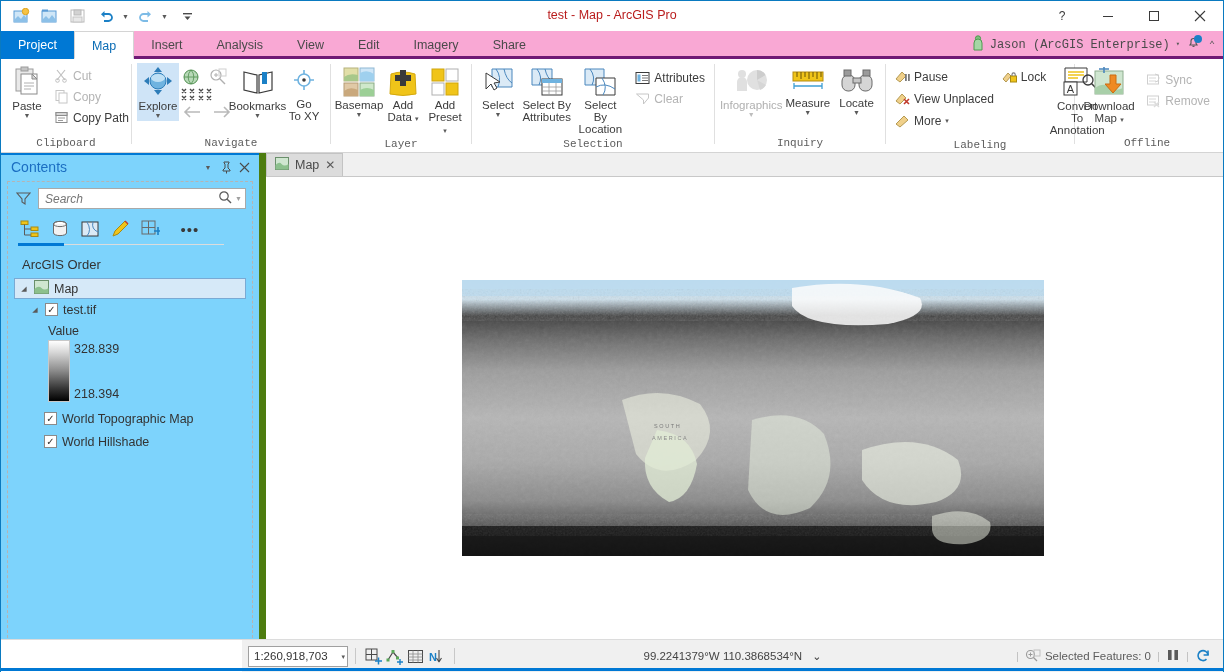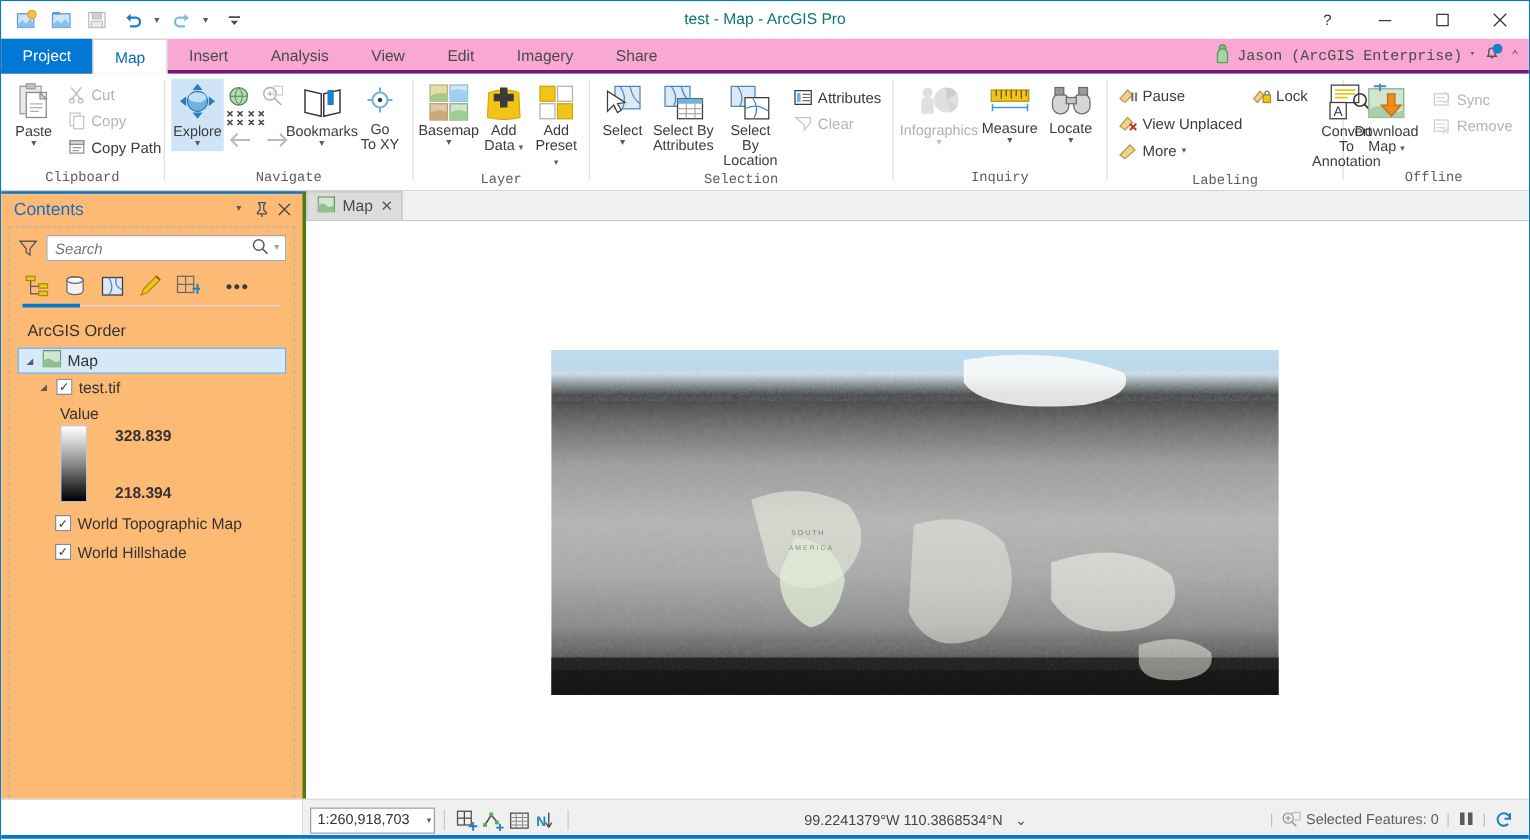--- a/index.html
+++ b/index.html
@@ -8,21 +8,21 @@
     font-family:"Liberation Sans", sans-serif;
     font-size:12px; color:#3c3c3c;
     background:#ffffff;
   }
   #app { position:relative; width:1224px; height:672px; border:1px solid #0a7ac0; }
 
   
   .titlebar { position:relative; height:30px; background:#fff; }
   .qat { position:absolute; left:8px; top:3px; display:flex; align-items:center; gap:2px; }
   .qat-btn { width:26px; height:24px; display:flex; align-items:center; justify-content:center; cursor:pointer; }
-  .app-title { position:absolute; left:0; right:0; top:7px; text-align:center; font-size:12.5px; color:#0f766e; }
+  .app-title { position:absolute; left:0; right:0; top:7px; text-align:center; font-size:12.5px; color:#b91c1c; }
   .wincontrols { position:absolute; right:0; top:0; display:flex; }
   .wc { width:46px; height:30px; display:flex; align-items:center; justify-content:center; cursor:pointer; color:#3a3a3a;}
 
   
   .tabstrip { position:relative; height:28px; background:#f9a8d4; border-bottom:3px solid #701a75; }
   .tabs { display:flex; height:28px; }
   .tab { padding:0 17px; height:28px; line-height:28px; font-size:12.5px; color:#4a4a4a; cursor:pointer; }
   .tab.project { background:#0078d4; color:#fff; font-weight:normal; }
   .tab.active { background:#fff; border:1px solid #d4d4d4; border-bottom:1px solid #fff; position:relative; z-index:2; color:#0a6cb5; }
   .tabright { position:absolute; right:4px; top:3px; display:flex; align-items:center; gap:6px; font-size:12px; color:#4a4a4a;font-family:Liberation Mono, monospace;}
@@ -44,42 +44,42 @@
   .smbtn .lbl { font-size:12px; color:#3c3c3c; white-space:nowrap;}
   .smbtn.dis .lbl { color:#b4b4b4; }
   .colstack { display:flex; flex-direction:column; padding-top:2px;}
   .caret { font-size:7px; color:#5a5a5a; line-height:7px; }
   .caret.dis { color:#bdbdbd; }
 
   
   .main { position:relative; height:519px; display:flex; background:#f0f0f0;}
 
   
-  .contents { width:244px; height:519px; background:#fdba74; border-right:3px solid #4d7c0f; position:relative; }
+  .contents { width:265px; height:519px; background:#7dd3fc; border-right:7px solid #4d7c0f; position:relative; }
   .cont-hdr { height:26px; border-top:2px solid #0078d4; display:flex; align-items:center; padding:0 6px 0 10px; }
   .cont-title { flex:1; font-size:14px; color:#1b6ec2; }
   .cont-hdr-ico { width:18px; height:20px; display:flex; align-items:center; justify-content:center; cursor:pointer; color:#4a4a4a;}
   .cont-inner { position:absolute; left:6px; right:6px; top:28px; bottom:4px; border:1px dashed #b4b4b4; }
   .searchrow { display:flex; align-items:center; gap:6px; padding:6px 6px 2px 6px;}
   .filtico { width:18px; height:18px; display:flex; align-items:center; justify-content:center;}
   .searchbox { flex:1; height:21px; border:1px solid #a9a9a9; background:#fff; display:flex; align-items:center; padding:0 3px 0 6px;}
   .searchbox input { border:0; outline:0; flex:1; font-style:italic; font-size:12px; color:#7c7c7c; font-family:"Liberation Sans",sans-serif; background:transparent;}
   .toolrow { display:flex; align-items:center; gap:2px; padding:5px 6px 0 8px; }
   .tico { width:28px; height:26px; display:flex; align-items:center; justify-content:center; cursor:pointer;}
   .tunderline { height:3px; background:#0078d4; width:46px; margin:1px 0 0 10px;}
   .tunder-rest { height:1px; background:#dcdcdc; margin:-2px 0 0 56px; width:160px;}
   .drawlabel { font-size:13px; color:#333; padding:12px 0 6px 14px;}
 
   .toc { padding:0 4px 0 4px; }
   .tocrow { display:flex; align-items:center; height:21px; padding-left:4px; gap:5px; font-size:12.5px; color:#333;}
   .tocrow.sel { background:#d6e9f8; border:1px solid #7aaad4; }
   .exp { width:10px; font-size:7px; color:#5a5a5a; text-align:center; cursor:pointer;}
   .cbx { width:13px; height:13px; border:1px solid #8a8a8a; background:#fff; display:flex; align-items:center; justify-content:center; font-size:10px; color:#333; cursor:pointer;}
   .valuelabel { font-size:12.5px; color:#333; padding:4px 0 2px 36px;}
-  .ramp-wrap { display:flex; padding-left:36px; align-items:stretch; gap:22px;font-weight:bold; }
+  .ramp-wrap { display:flex; padding-left:36px; align-items:stretch; gap:4px; }
   .ramp { width:22px; height:62px; background:linear-gradient(to bottom,#ffffff 0%,#d9d9d9 18%,#8a8a8a 50%,#333 80%,#000 100%); border:1px solid #c8c8c8;}
   .ramp-labels { display:flex; flex-direction:column; justify-content:space-between; font-size:12.5px; color:#333; padding:2px 0 1px 0;}
 
   
   .mapwrap { flex:1; position:relative; background:#fff; display:flex; flex-direction:column;}
   .maptabs { height:24px; background:#f0f0f0; display:flex; align-items:flex-end; border-bottom:1px solid #c8c8c8;}
   .maptab { height:23px; display:flex; align-items:center; gap:6px; padding:0 7px 0 8px; background:#dcdcdc; border:1px solid #c3c3c3; border-bottom:none; font-size:12.5px; color:#4a4a4a;}
   .maptab .x { font-size:12px; color:#5a5a5a; cursor:pointer;}
   .mapcanvas { flex:1; position:relative; background:#fff; overflow:hidden;}
   .raster { position:absolute; left:196px; top:103px; width:582px; height:276px; }

